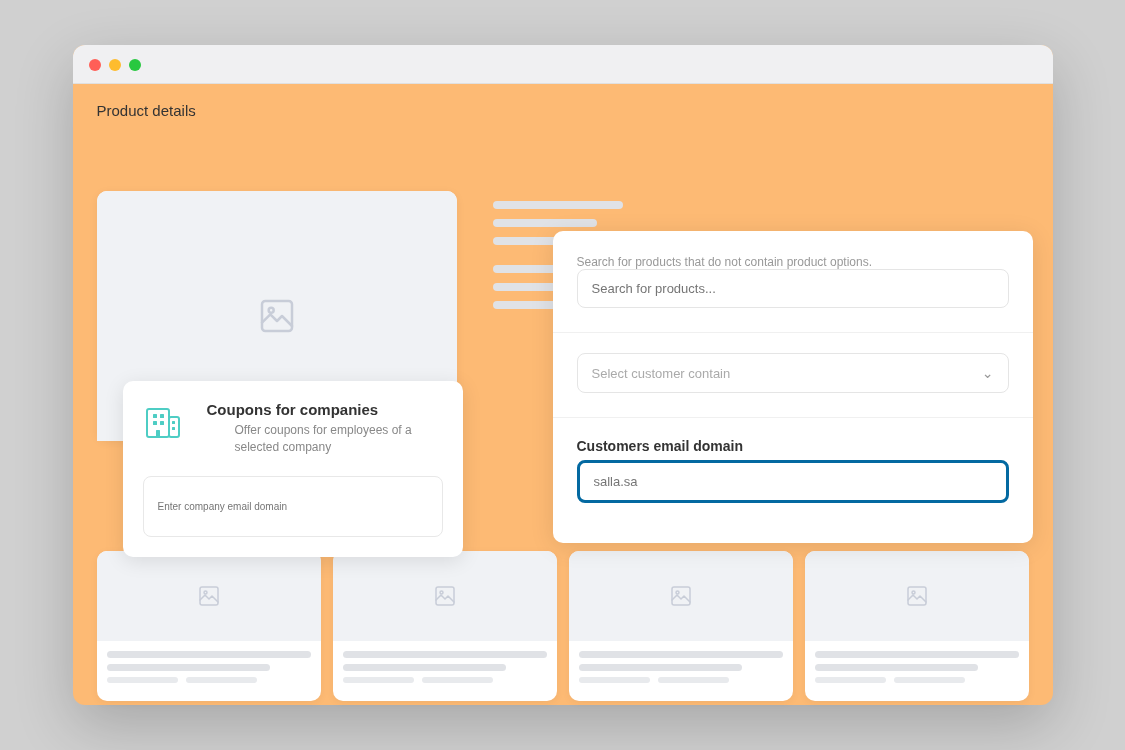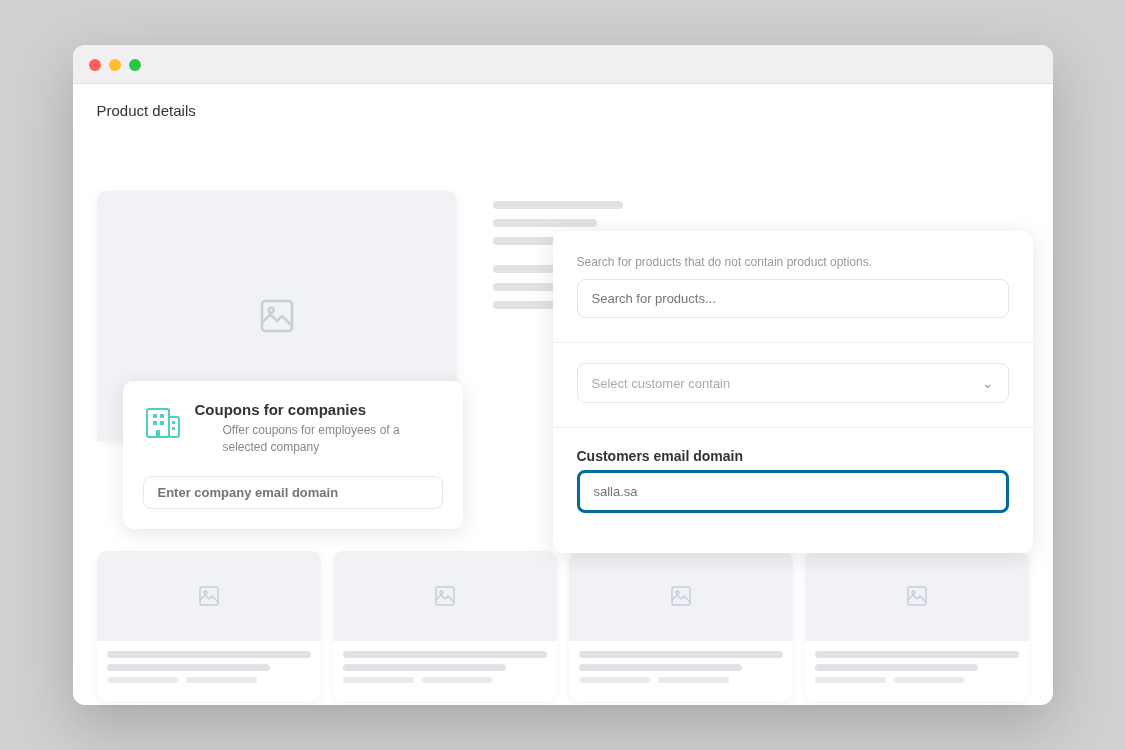--- a/index.html
+++ b/index.html
@@ -8,21 +8,21 @@
       font-family: -apple-system, BlinkMacSystemFont, 'Segoe UI', sans-serif;
       width: 1125px;
       height: 750px;
       overflow: hidden;
       display: flex;
       align-items: center;
       justify-content: center;
     }
 
     .main-window {
-      background: #ffffff;
+      background: #fdba74;
       border-radius: 12px;
       width: 980px;
       height: 660px;
       position: relative;
       box-shadow: 0 20px 60px rgba(0,0,0,0.2);
     }
 
     .titlebar {
       background: #f0f0f2;
       border-radius: 12px 12px 0 0;
@@ -138,21 +138,21 @@
       background: #fff;
       border-radius: 10px;
       box-shadow: 0 4px 20px rgba(0,0,0,0.1);
       padding: 20px;
       z-index: 10;
     }
 
     .coupons-header {
       display: flex;
       align-items: flex-start;
-      gap: 12px;
+      gap: 24px;
       margin-bottom: 20px;
     }
 
     .building-icon {
       width: 40px;
       height: 40px;
       flex-shrink: 0;
       color: #4ecdc4;
     }
 
@@ -167,26 +167,25 @@
       font-size: 12px;
       color: #888;
       line-height: 1.4;
       margin-left: 28px;
     }
 
     .company-input {
       width: 100%;
       border: 1.5px solid #e8e8e8;
       border-radius: 8px;
-      padding: 8px 14px;
-      font-size: 13px;
+      padding: 24px 14px;
+      font-size: 10px;
       color: #aaa;
       outline: none;
       background: #fff;
-      font-weight: bold;
     }
 
     
     .right-panel {
       position: absolute;
       top: 100px;
       right: 20px;
       width: 480px;
       background: #fff;
       border-radius: 10px;
@@ -202,21 +201,20 @@
     .panel-section-title {
       font-size: 14px;
       font-weight: 600;
       color: #333;
       margin-bottom: 6px;
     }
 
     .panel-section-desc {
       font-size: 12px;
       color: #999;
-      margin-bottom: 10px;
     }
 
     .search-input-box {
       width: 100%;
       border: 1px solid #e5e5e5;
       border-radius: 8px;
       padding: 11px 14px;
       font-size: 13px;
       color: #bbb;
       outline: none;

